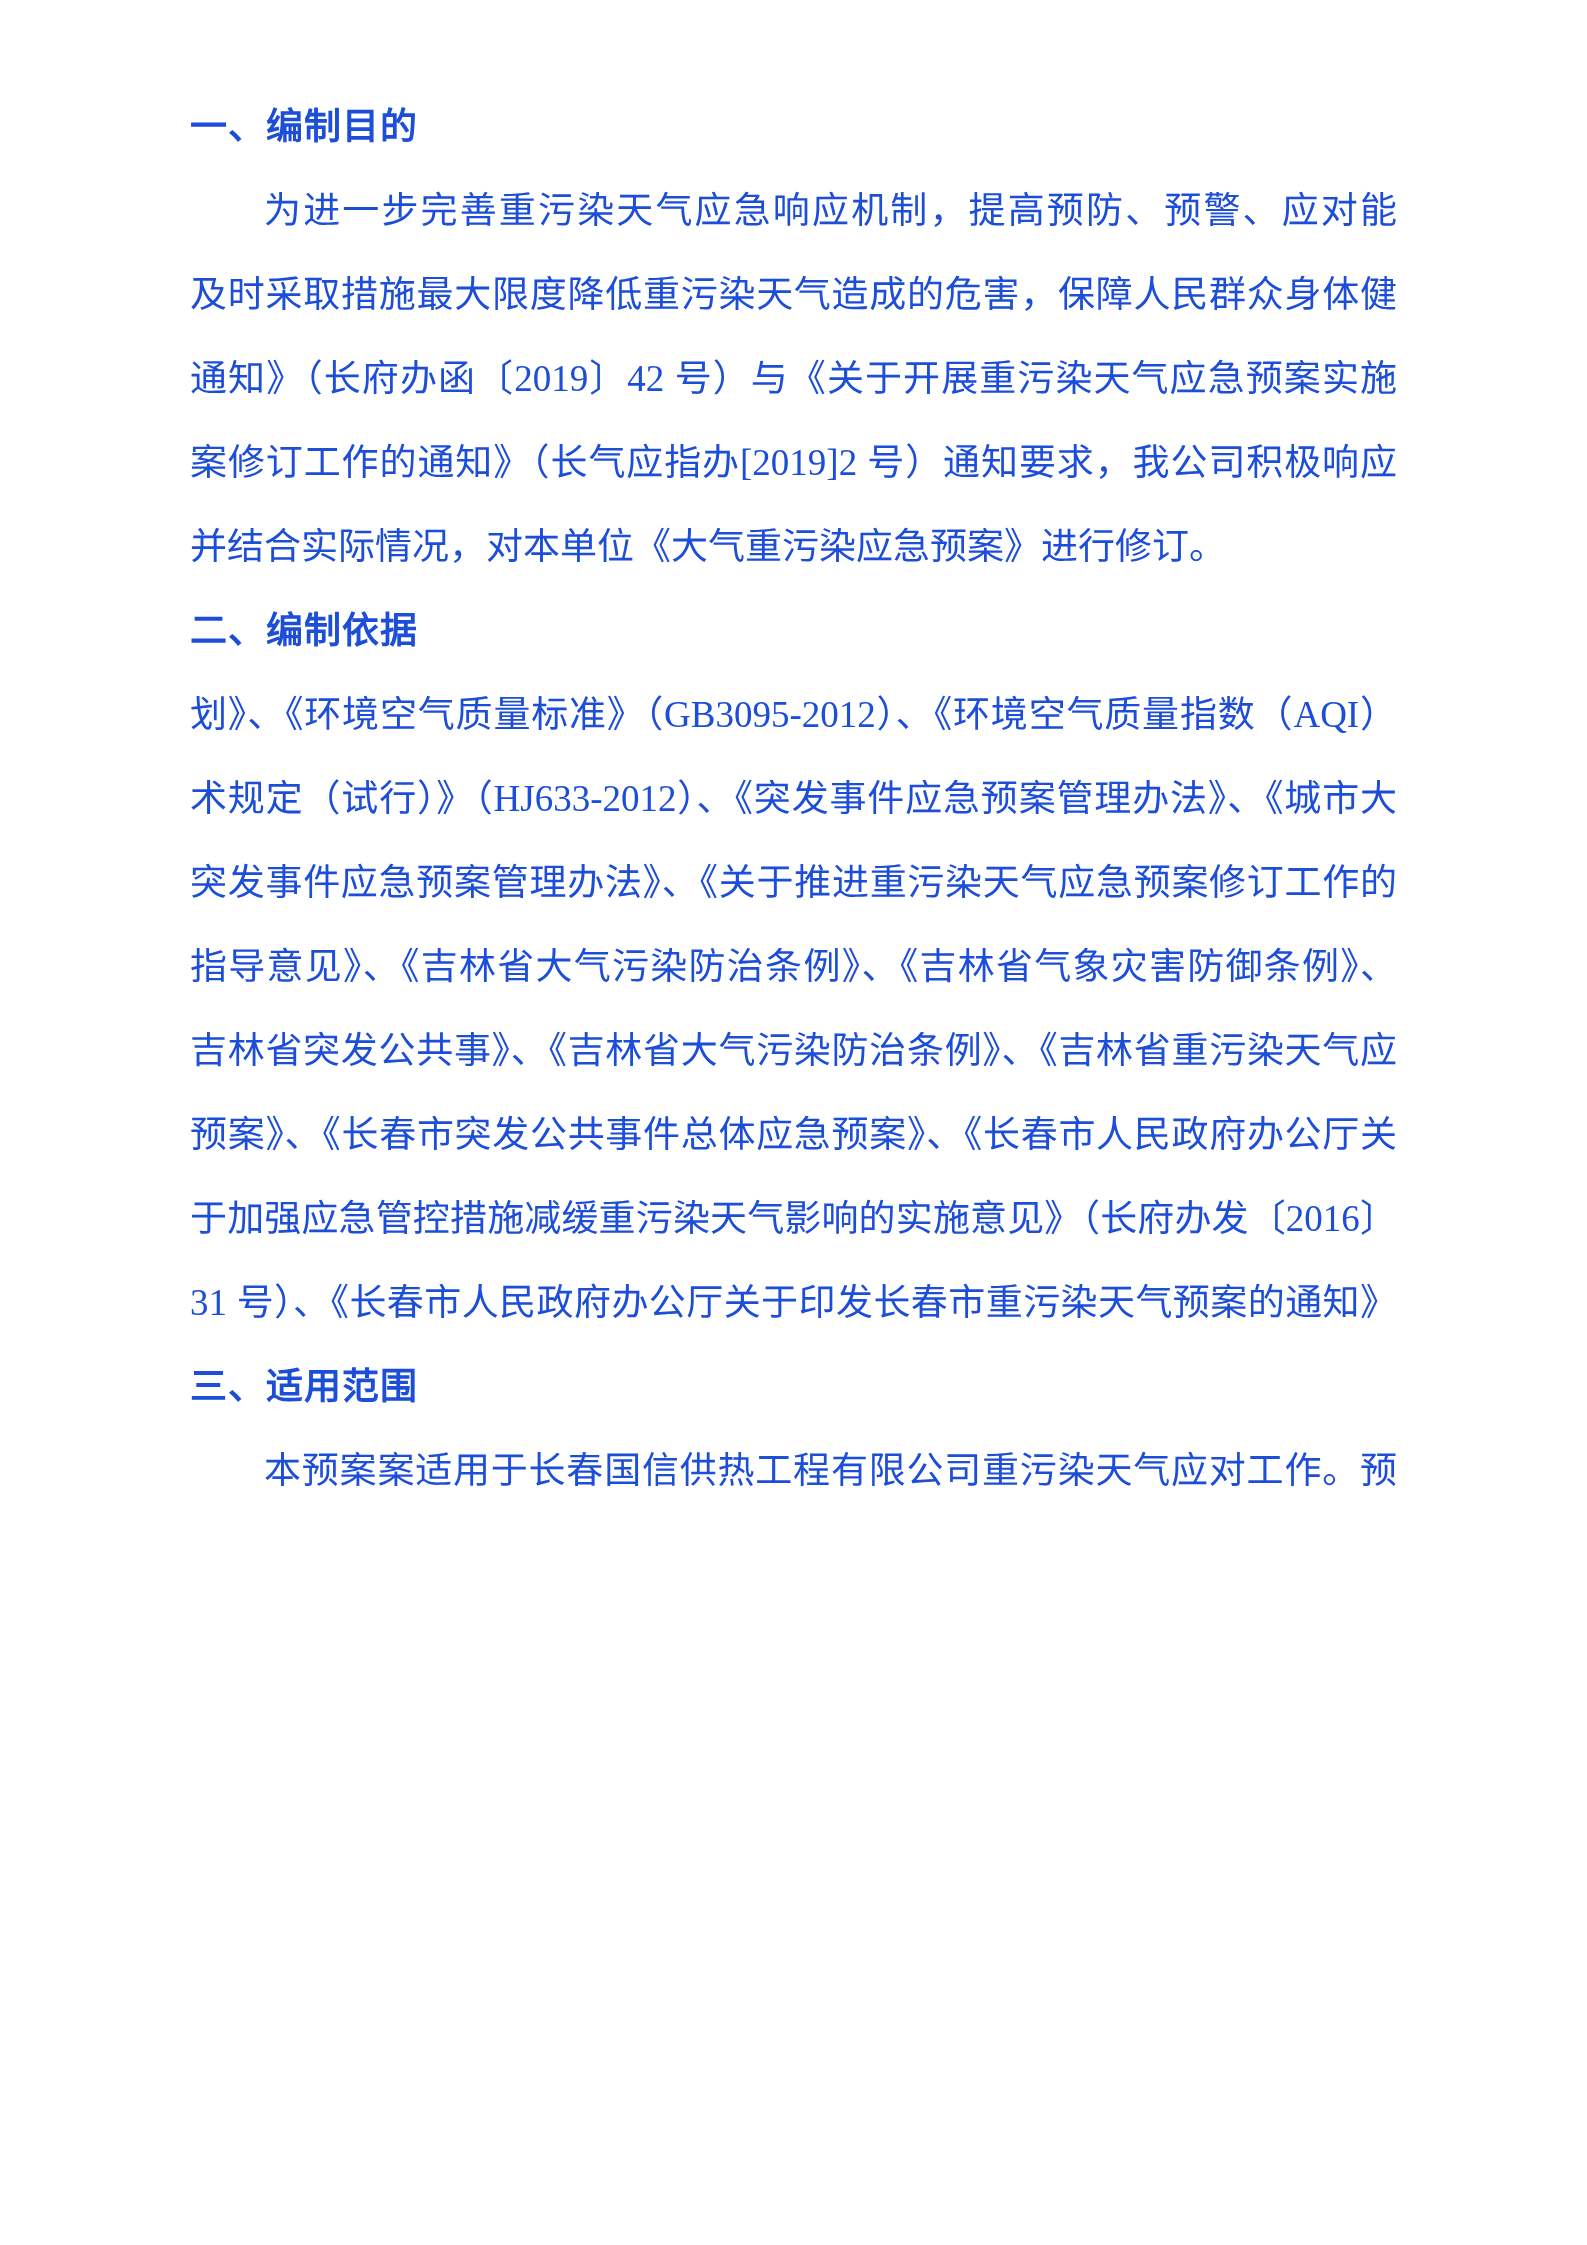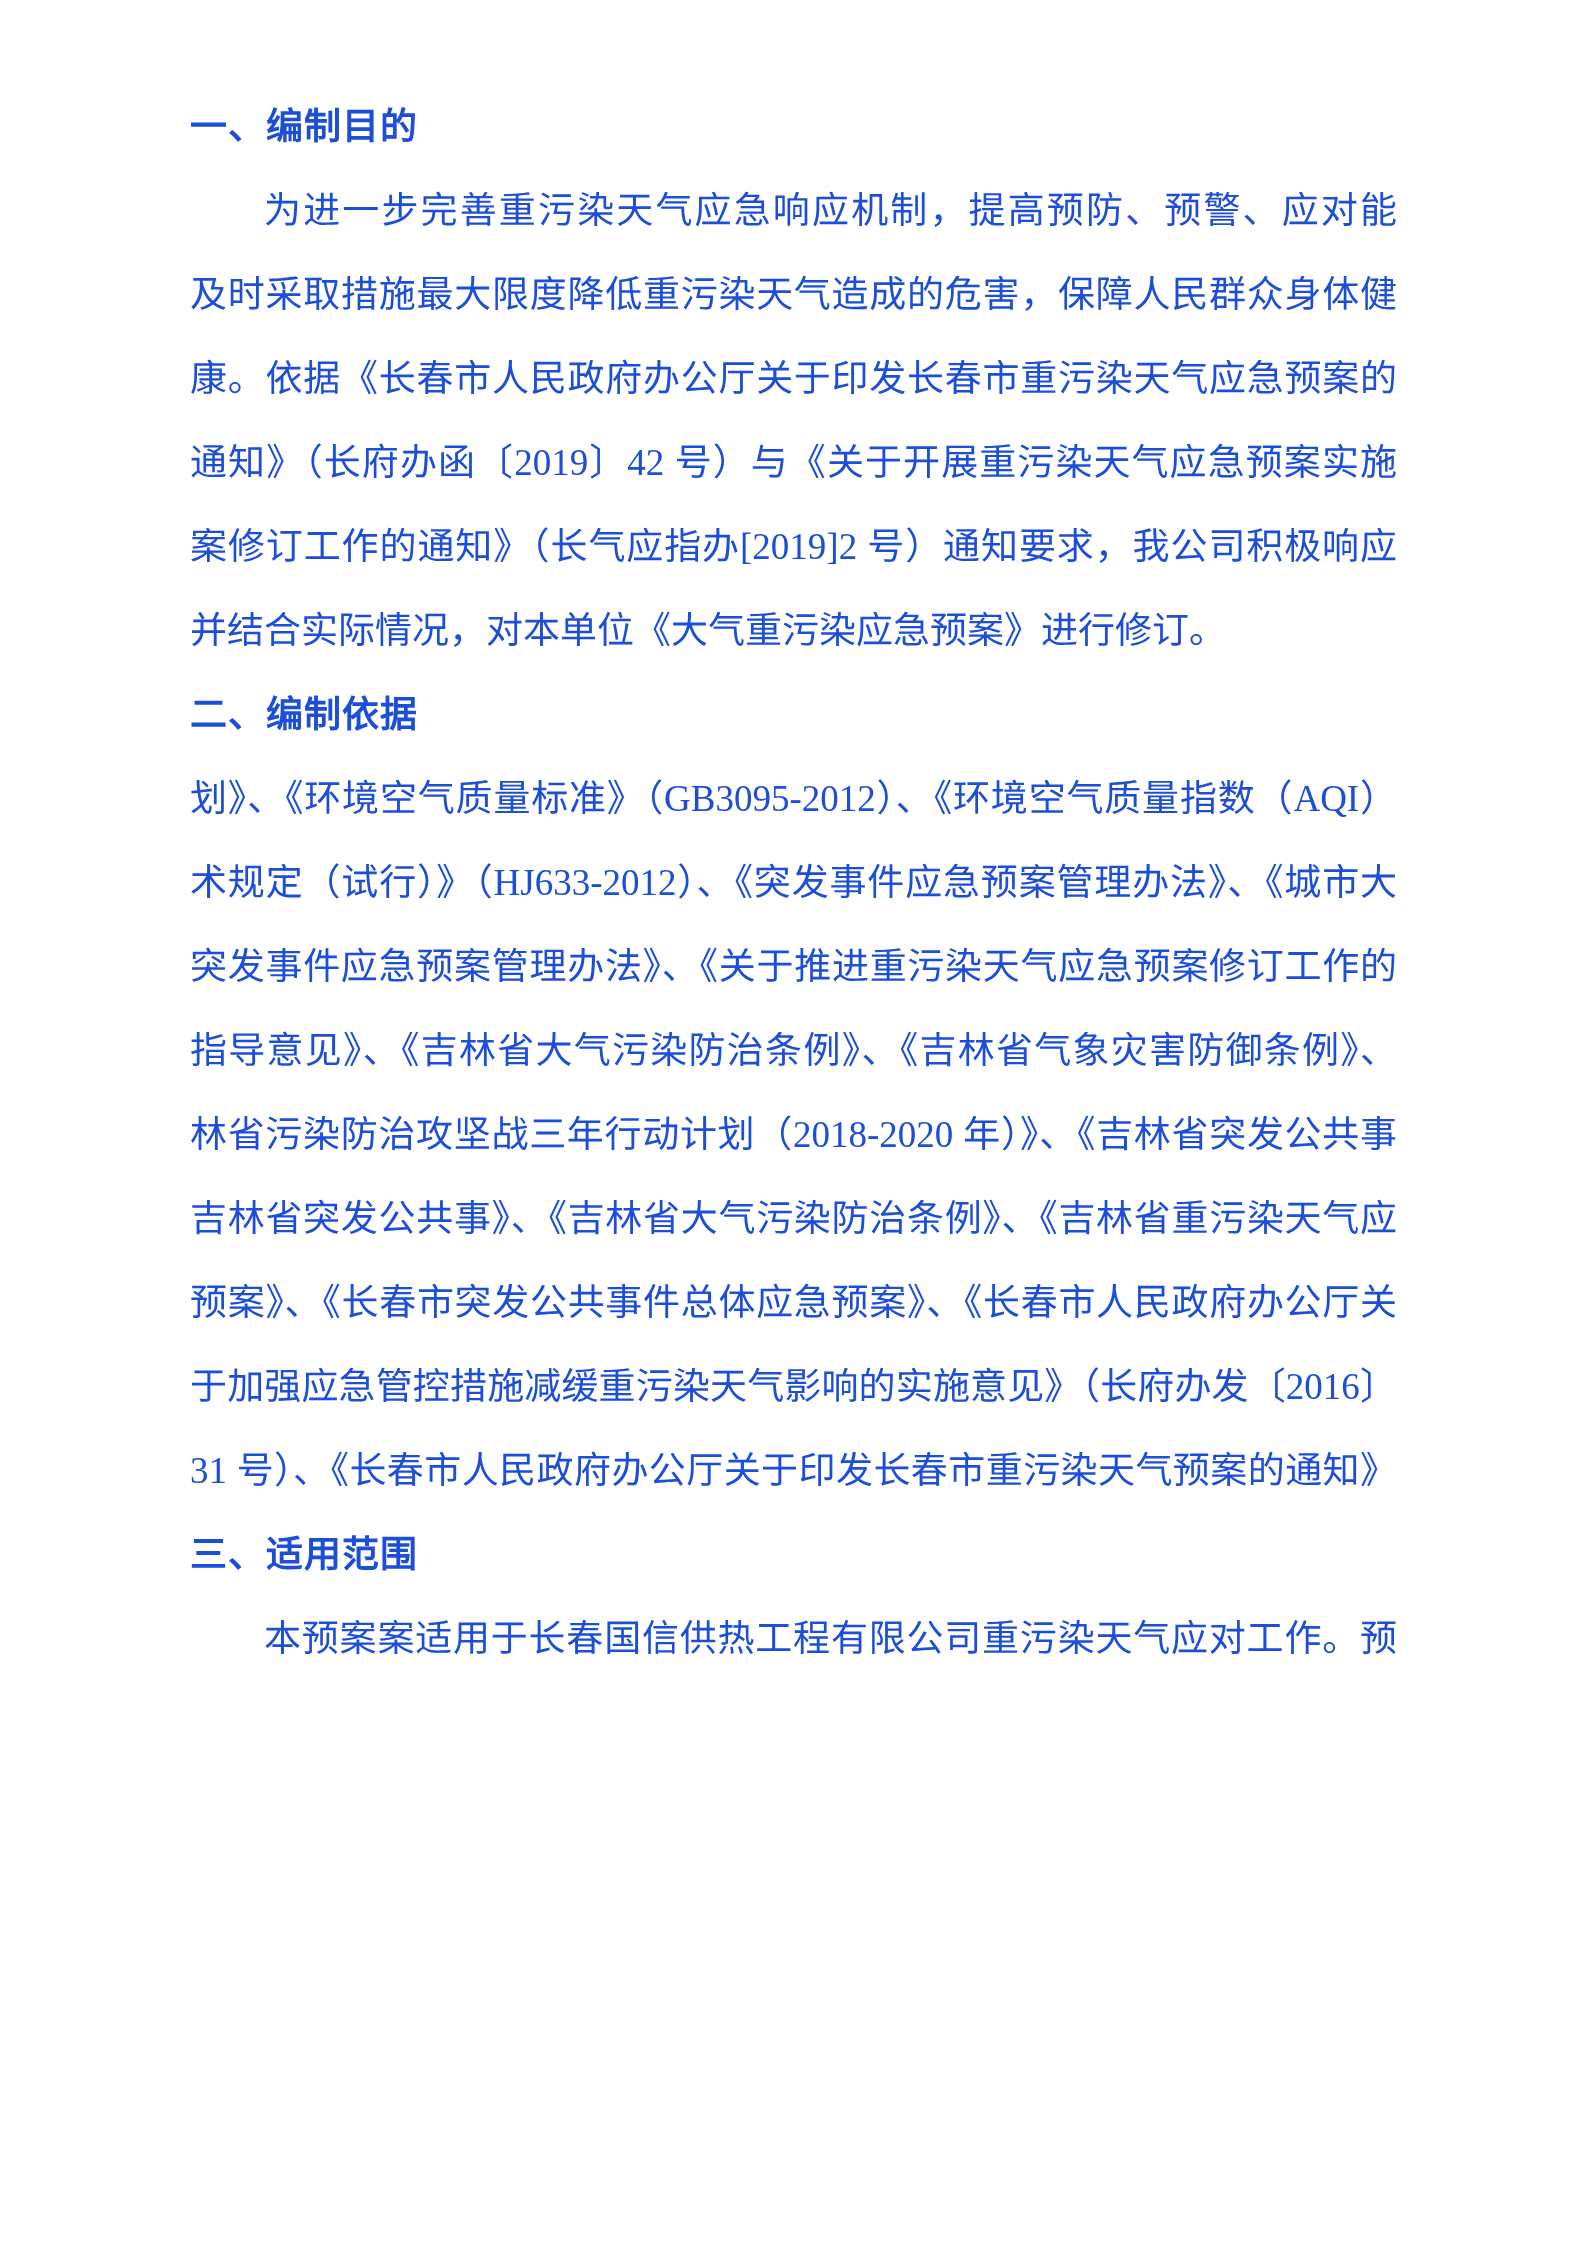--- a/index.html
+++ b/index.html
@@ -42,33 +42,31 @@
 </style>
 </head>
 <body>
 
 <div class="page">
 
   <section class="doc-section">
     <h2 class="line heading">一、编制目的</h2>
     <p class="line just indent">为进一步完善重污染天气应急响应机制，提高预防、预警、应对能力，</p>
     <p class="line just">及时采取措施最大限度降低重污染天气造成的危害，保障人民群众身体健</p>
-    <p class="line just">康。依据《长春市人民政府办公厅关于印发长春市重污染天气应急预案的</p>
     <p class="line just">通知》（长府办函〔2019〕42 号）与《关于开展重污染天气应急预案实施方</p>
     <p class="line just">案修订工作的通知》（长气应指办[2019]2 号）通知要求，我公司积极响应</p>
     <p class="line">并结合实际情况，对本单位《大气重污染应急预案》进行修订。</p>
   </section>
 
   <section class="doc-section">
     <h2 class="line heading">二、编制依据</h2>
     <p class="line just">划》、《环境空气质量标准》（GB3095-2012）、《环境空气质量指数（AQI）技</p>
     <p class="line just">术规定（试行）》（HJ633-2012）、《突发事件应急预案管理办法》、《城市大</p>
     <p class="line just">突发事件应急预案管理办法》、《关于推进重污染天气应急预案修订工作的</p>
     <p class="line just">指导意见》、《吉林省大气污染防治条例》、《吉林省气象灾害防御条例》、《吉</p>
-    <p class="line just">林省污染防治攻坚战三年行动计划（2018-2020 年）》、《吉林省突发公共事</p>
     <p class="line just">吉林省突发公共事》、《吉林省大气污染防治条例》、《吉林省重污染天气应急</p>
     <p class="line just">预案》、《长春市突发公共事件总体应急预案》、《长春市人民政府办公厅关</p>
     <p class="line just">于加强应急管控措施减缓重污染天气影响的实施意见》（长府办发〔2016〕</p>
     <p class="line just">31 号）、《长春市人民政府办公厅关于印发长春市重污染天气预案的通知》</p>
   </section>
 
   <section class="doc-section">
     <h2 class="line heading">三、适用范围</h2>
     <p class="line just indent">本预案案适用于长春国信供热工程有限公司重污染天气应对工作。预</p>
   </section>

